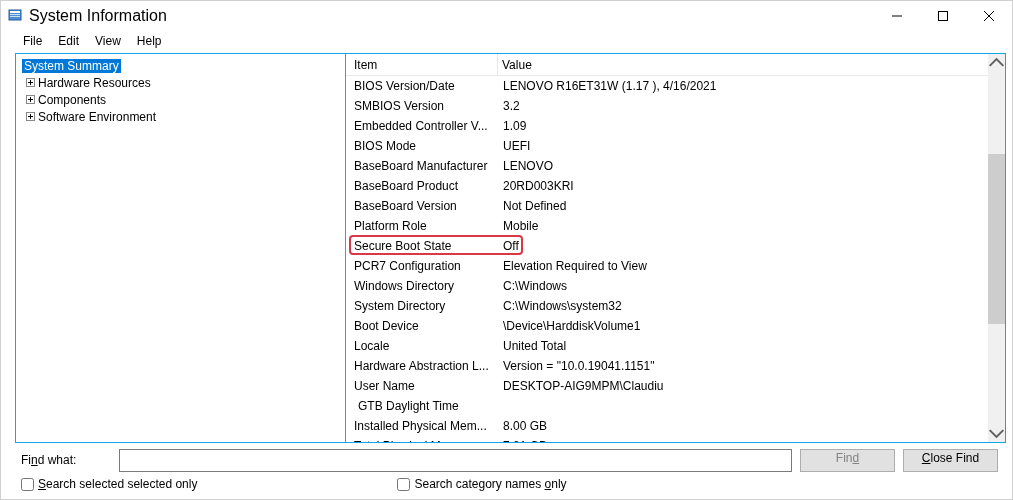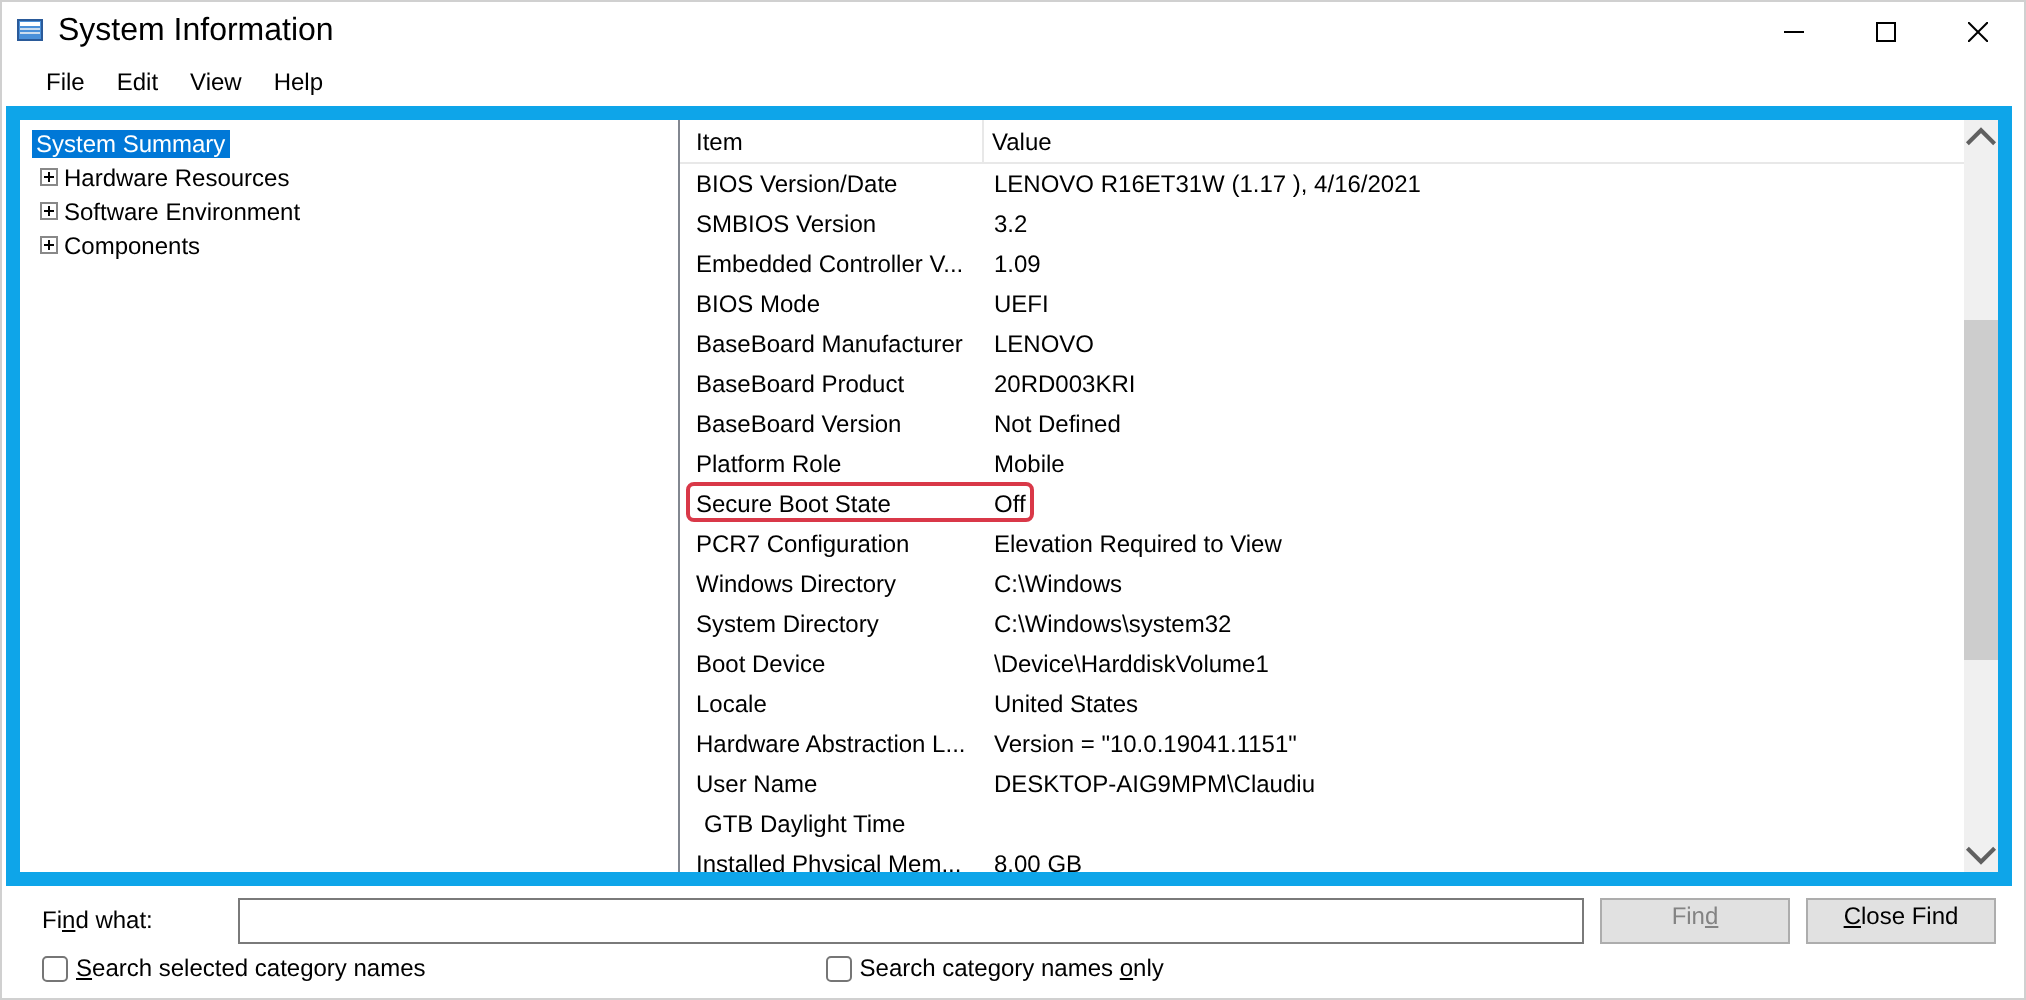--- a/index.html
+++ b/index.html
@@ -38,22 +38,22 @@
   .menubar {
     height: 20px;
     display: flex;
     align-items: center;
     padding-left: 16px;
     gap: 4px;
   }
   .menu-item { padding: 0 6px; cursor: default; }
   .content-frame {
     flex: 1;
-    margin: 2px 6px 0 2px;
-    border: 7px solid #0ea5e9;
+    margin: 2px 6px 0 14px;
+    border: 1px solid #0ea5e9;
     display: flex;
     position: relative;
     overflow: hidden;
   }
   .left-pane {
     width: 330px;
     border-right: 1px solid #828790;
     background: #fff;
     padding: 3px 0;
     overflow: hidden;
@@ -255,31 +255,31 @@
           <span>Hardware Resources</span>
         </div>
         <div class="tree-item" style="padding-left: 8px;">
           <span class="tree-toggle">
             <svg viewBox="0 0 9 9">
               <rect x="0.5" y="0.5" width="8" height="8" fill="none" stroke="#888" stroke-width="1"></rect>
               <line x1="2" y1="4.5" x2="7" y2="4.5" stroke="#000"></line>
               <line x1="4.5" y1="2" x2="4.5" y2="7" stroke="#000"></line>
             </svg>
           </span>
-          <span>Software Environment</span>
+          <span>Components</span>
         </div>
         <div class="tree-item" style="padding-left: 8px;">
           <span class="tree-toggle">
             <svg viewBox="0 0 9 9">
               <rect x="0.5" y="0.5" width="8" height="8" fill="none" stroke="#888" stroke-width="1"></rect>
               <line x1="2" y1="4.5" x2="7" y2="4.5" stroke="#000"></line>
               <line x1="4.5" y1="2" x2="4.5" y2="7" stroke="#000"></line>
             </svg>
           </span>
-          <span>Components</span>
+          <span>Software Environment</span>
         </div>
       </div>
   </div>
   <div class="right-pane">
     <div class="header-row">
       <div class="col-item">Item</div>
       <div class="col-value">Value</div>
     </div>
     <div class="rows-container" id="rows">
         <div class="data-row">
@@ -330,21 +330,21 @@
         <div class="data-row">
           <div class="cell-item">System Directory</div>
           <div class="cell-value">C:\Windows\system32</div>
         </div>
         <div class="data-row">
           <div class="cell-item">Boot Device</div>
           <div class="cell-value">\Device\HarddiskVolume1</div>
         </div>
         <div class="data-row">
           <div class="cell-item">Locale</div>
-          <div class="cell-value">United States</div>
+          <div class="cell-value">United Total</div>
         </div>
         <div class="data-row">
           <div class="cell-item">Hardware Abstraction L...</div>
           <div class="cell-value">Version = "10.0.19041.1151"</div>
         </div>
         <div class="data-row">
           <div class="cell-item">User Name</div>
           <div class="cell-value">DESKTOP-AIG9MPM\Claudiu</div>
         </div>
         <div class="data-row">
@@ -384,19 +384,19 @@
     </button>
   <button class="btn">
       <span class="u">C</span>
       <span>lose Find</span>
     </button>
 </div>
 
 <div class="checkrow">
   <label class="chk">
     <input type="checkbox" style="">
-    <span><span class="u">S</span><span>earch selected category names</span></span>
+    <span><span class="u">S</span><span>earch selected selected only</span></span>
   </label>
   <label class="chk">
     <input type="checkbox" style="">
     <span><span>Search category names </span><span class="u">o</span><span>nly</span></span>
   </label>
 </div>
 
 </body></html>

